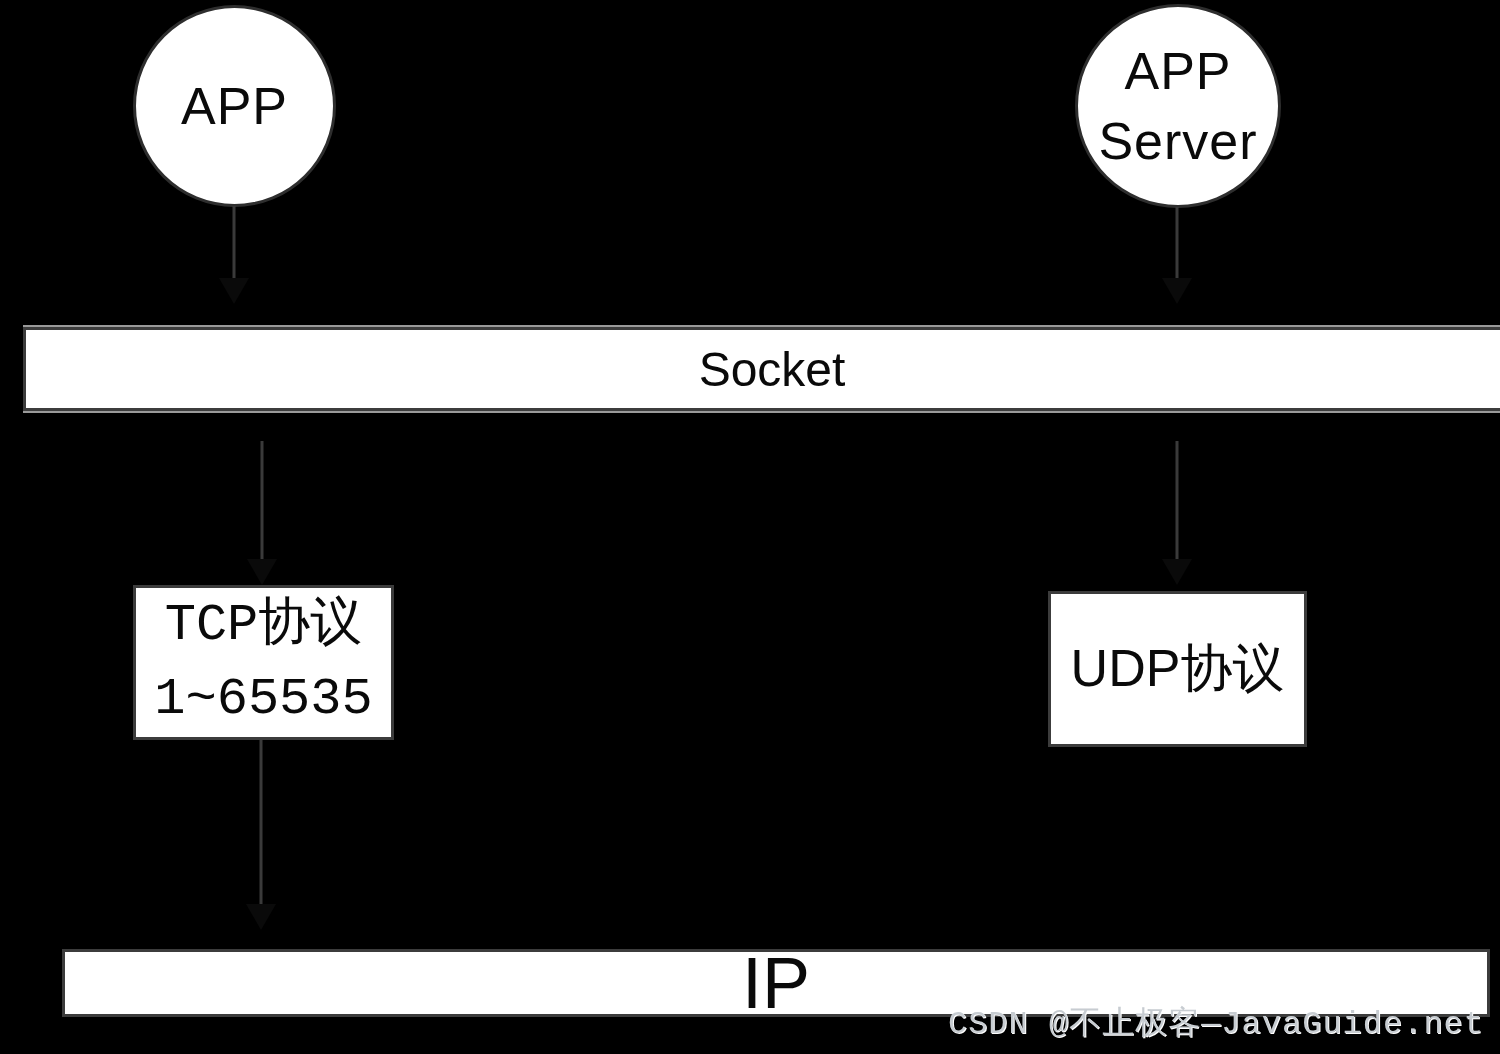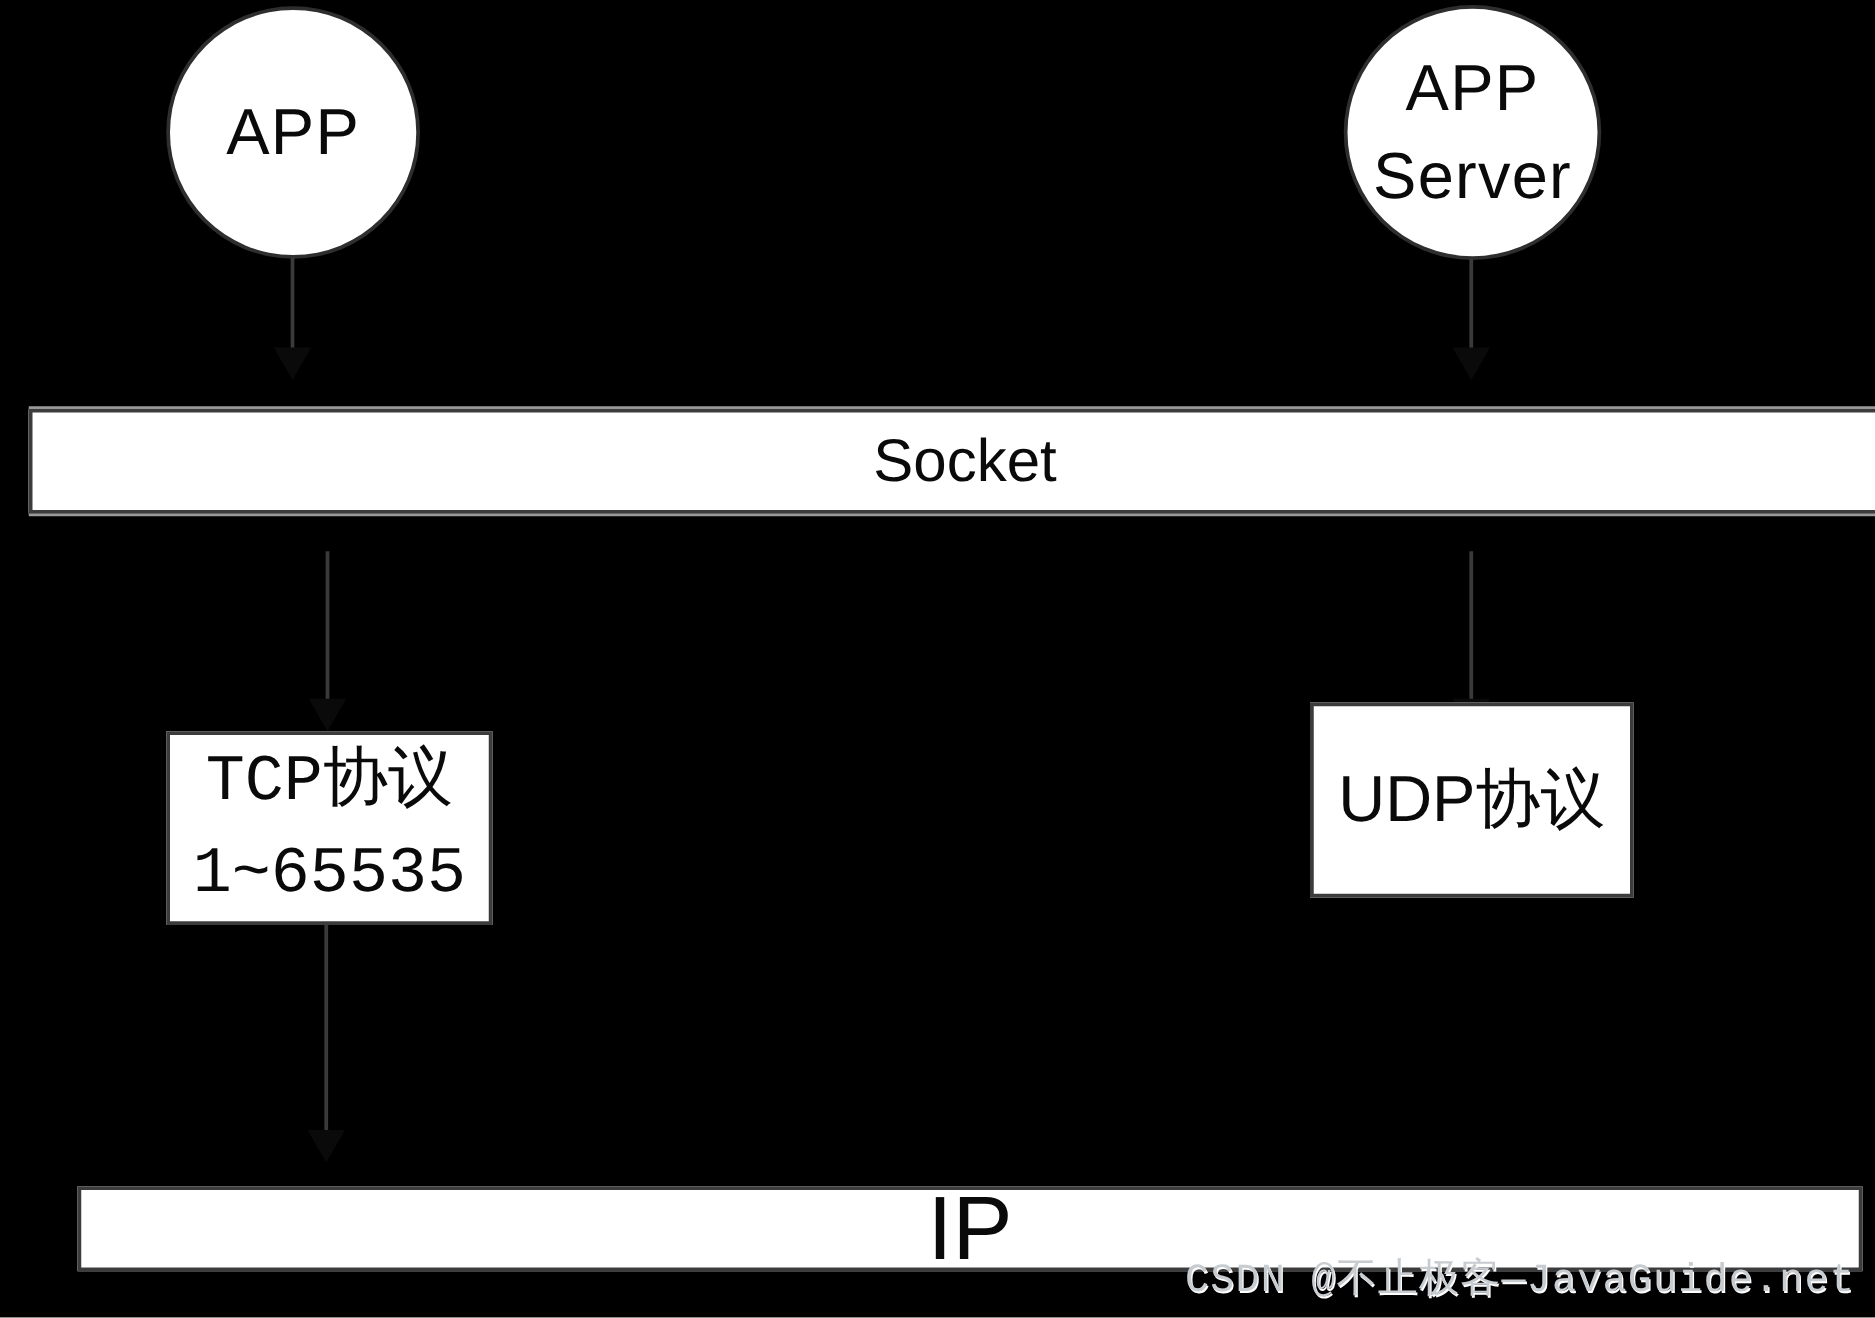--- a/index.html
+++ b/index.html
@@ -51,21 +51,21 @@
     box-shadow: 0 -2px 0 #9a9a9a, 0 2px 0 #9a9a9a;
     margin-left: 20px;
   }
   .box-tcp {
     left: 133px; top: 585px; width: 261px; height: 155px;
     font-size: 52px;
     line-height: 74px;
     font-family: Liberation Mono, monospace;
   }
   .box-udp {
-    left: 1048px; top: 562px; width: 259px; height: 156px;
+    left: 1048px; top: 591px; width: 259px; height: 156px;
     font-size: 52px;
   }
   .bar-ip {
     left: 62px; top: 949px; width: 1428px; height: 68px;
     font-size: 72px;
   }
   
   .arrow { position: absolute; }
   .arrow .shaft {
     position: absolute;

